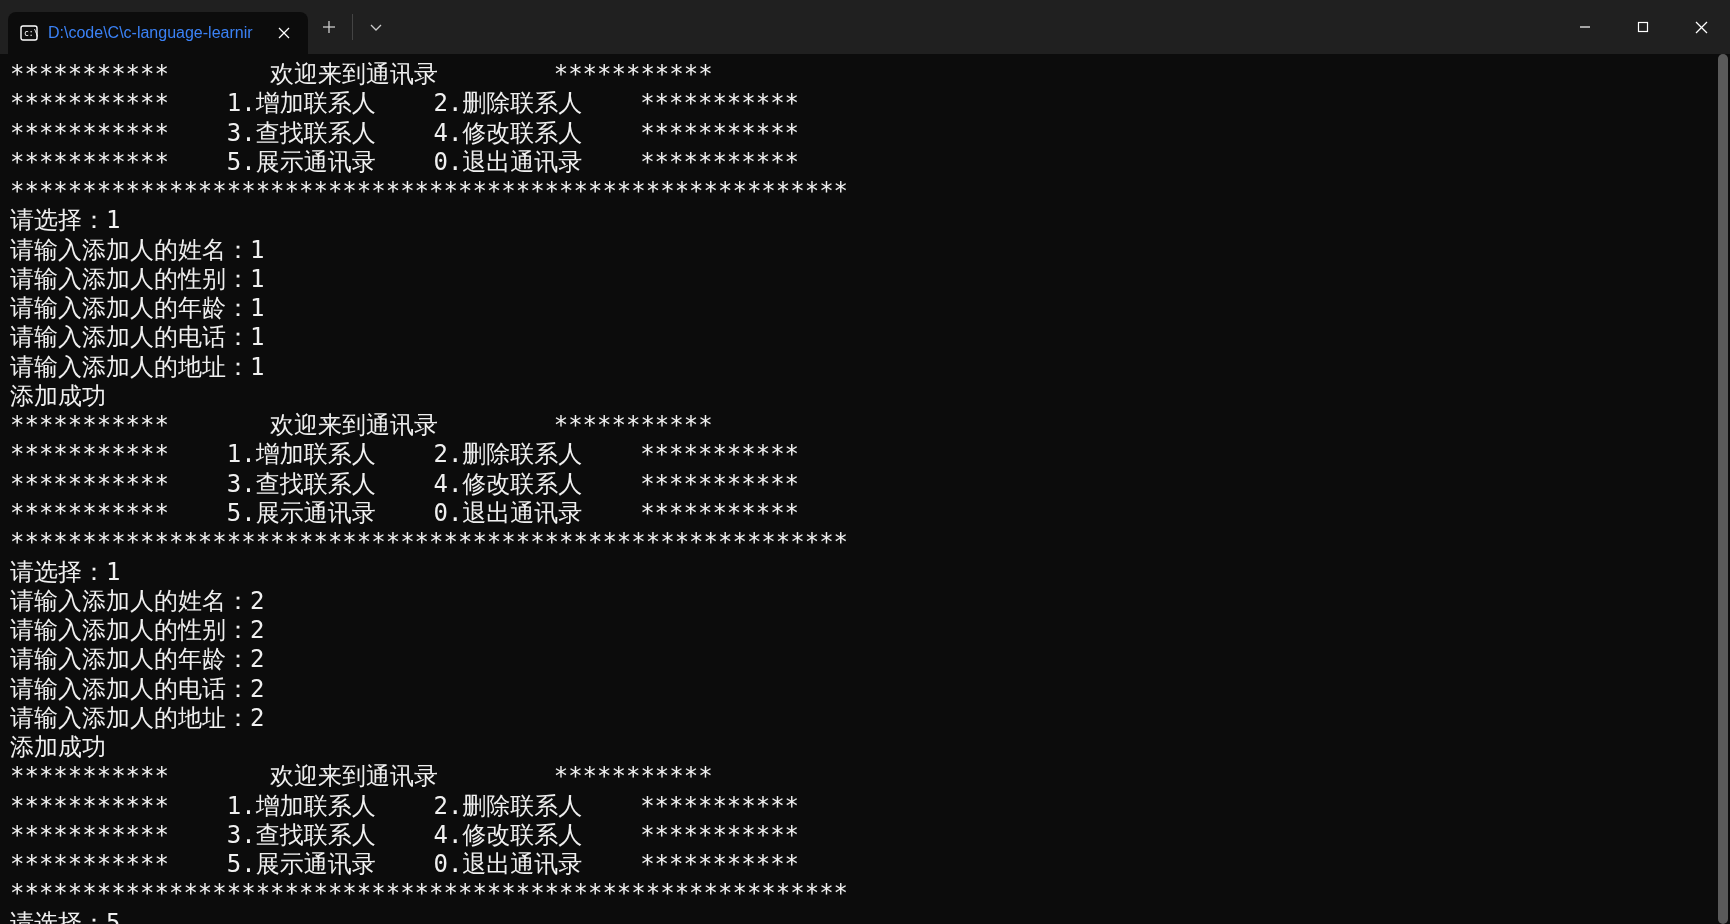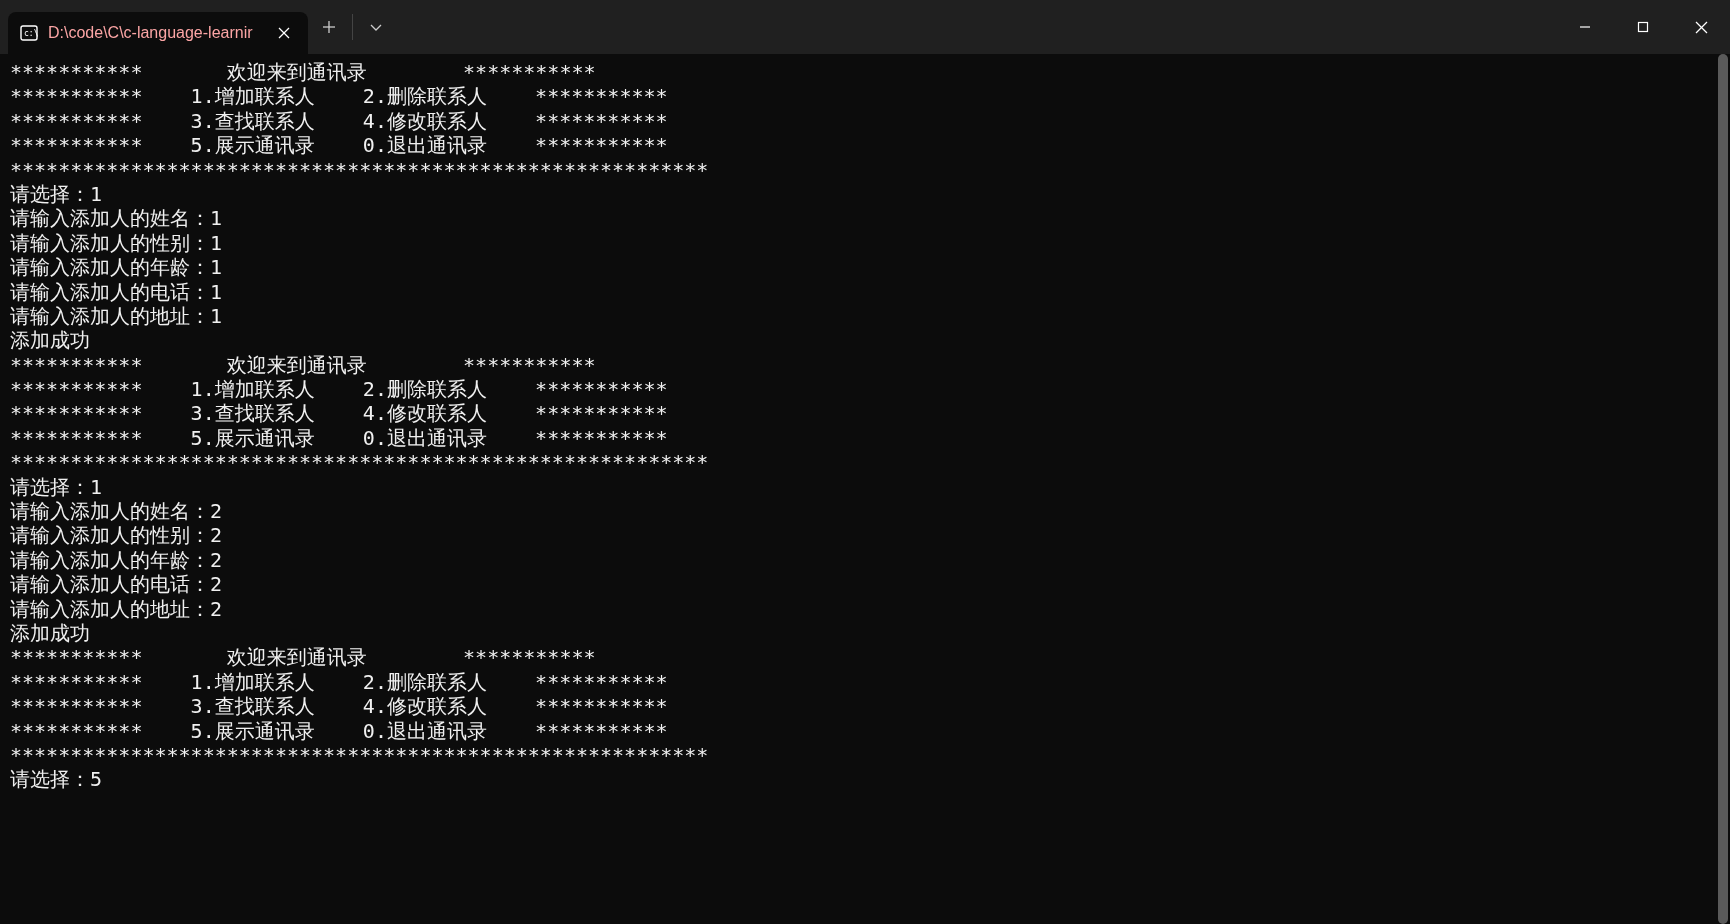--- a/index.html
+++ b/index.html
@@ -40,21 +40,21 @@
       width: 18px;
       height: 18px;
       margin-right: 10px;
       display: flex;
       align-items: center;
       justify-content: center;
       flex-shrink: 0;
     }
     .tab-title {
       font-size: 16px;
-      color: #fca5a5;
+      color: #3b82f6;
       white-space: nowrap;
       overflow: hidden;
       flex: 1;
       font-family: "Segoe UI", sans-serif;
     }
     .tab-close {
       width: 24px;
       height: 24px;
       display: flex;
       align-items: center;
@@ -89,21 +89,21 @@
       align-items: center;
       justify-content: center;
       cursor: pointer;
       color: #fff;
     }
     .terminal {
       padding: 6px 10px;
       height: calc(100% - 54px);
       overflow-y: auto;
       white-space: pre;
-      font-size: 20px;
+      font-size: 24px;
       line-height: 1.22;
       position: relative;
     }
     .terminal-line {
       white-space: pre;
     }
     .scrollbar {
       position: absolute;
       right: 0;
       top: 54px;

